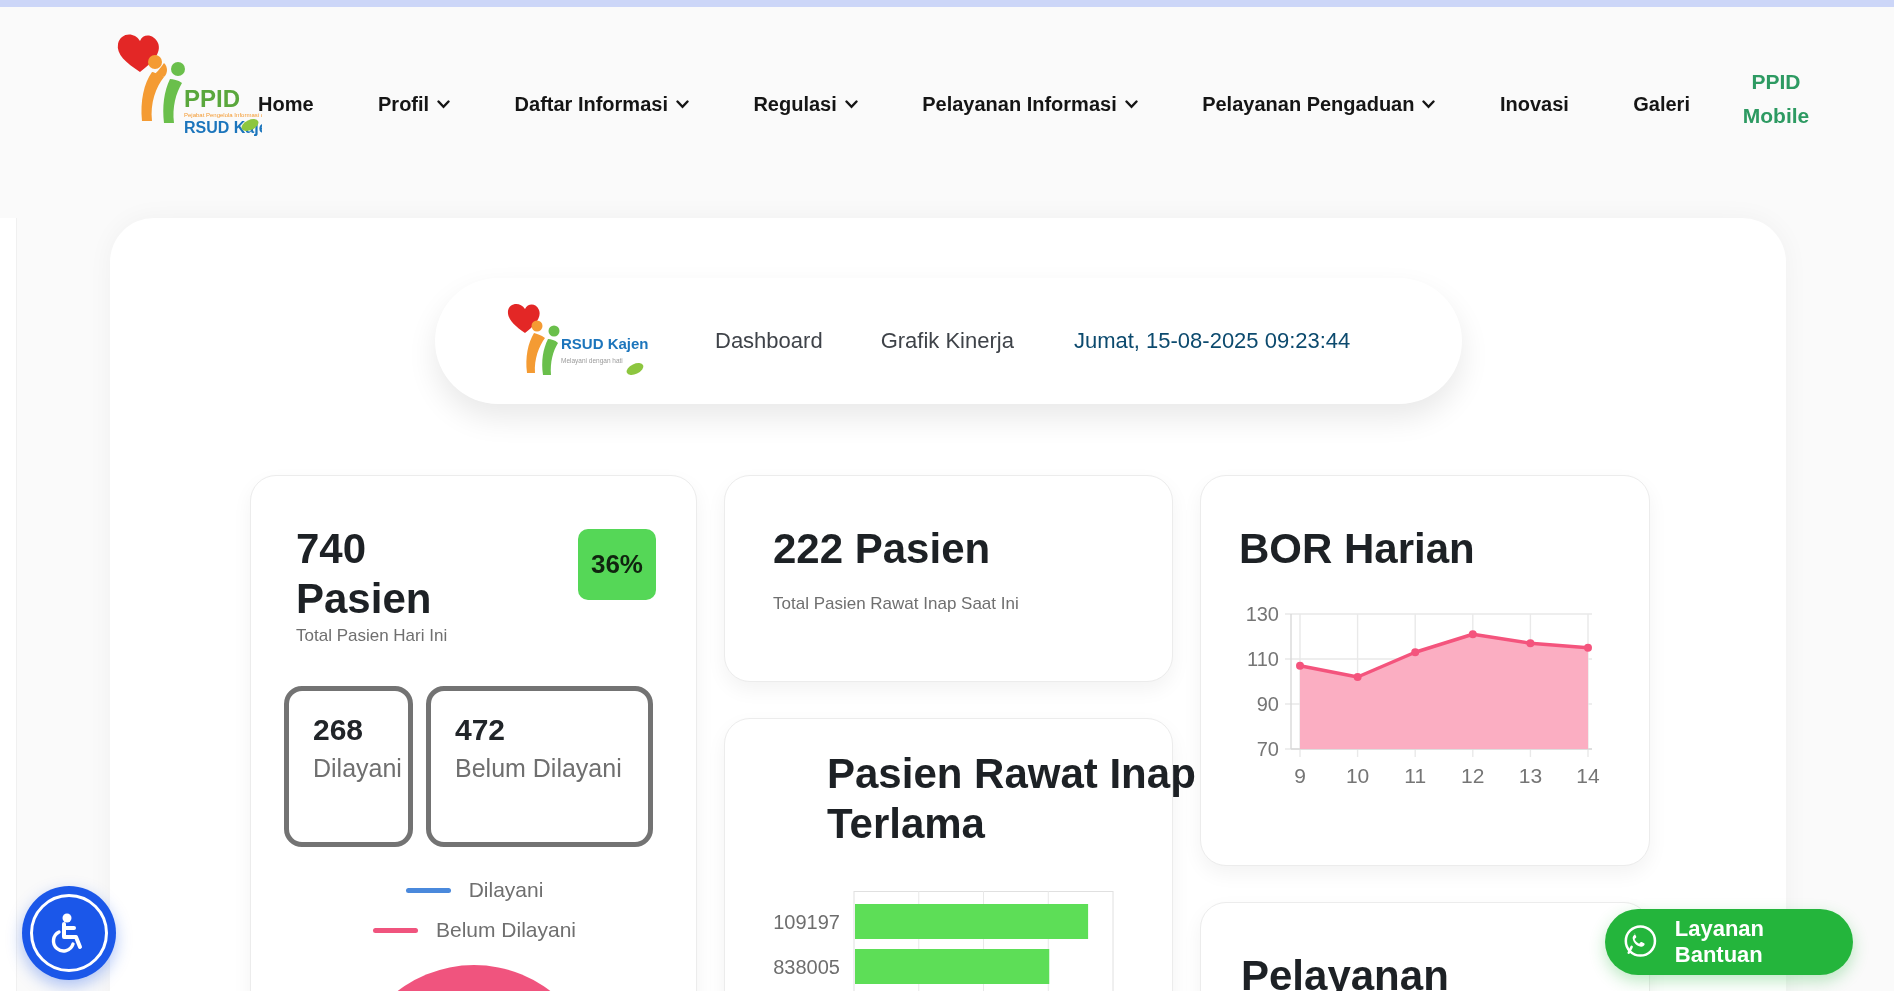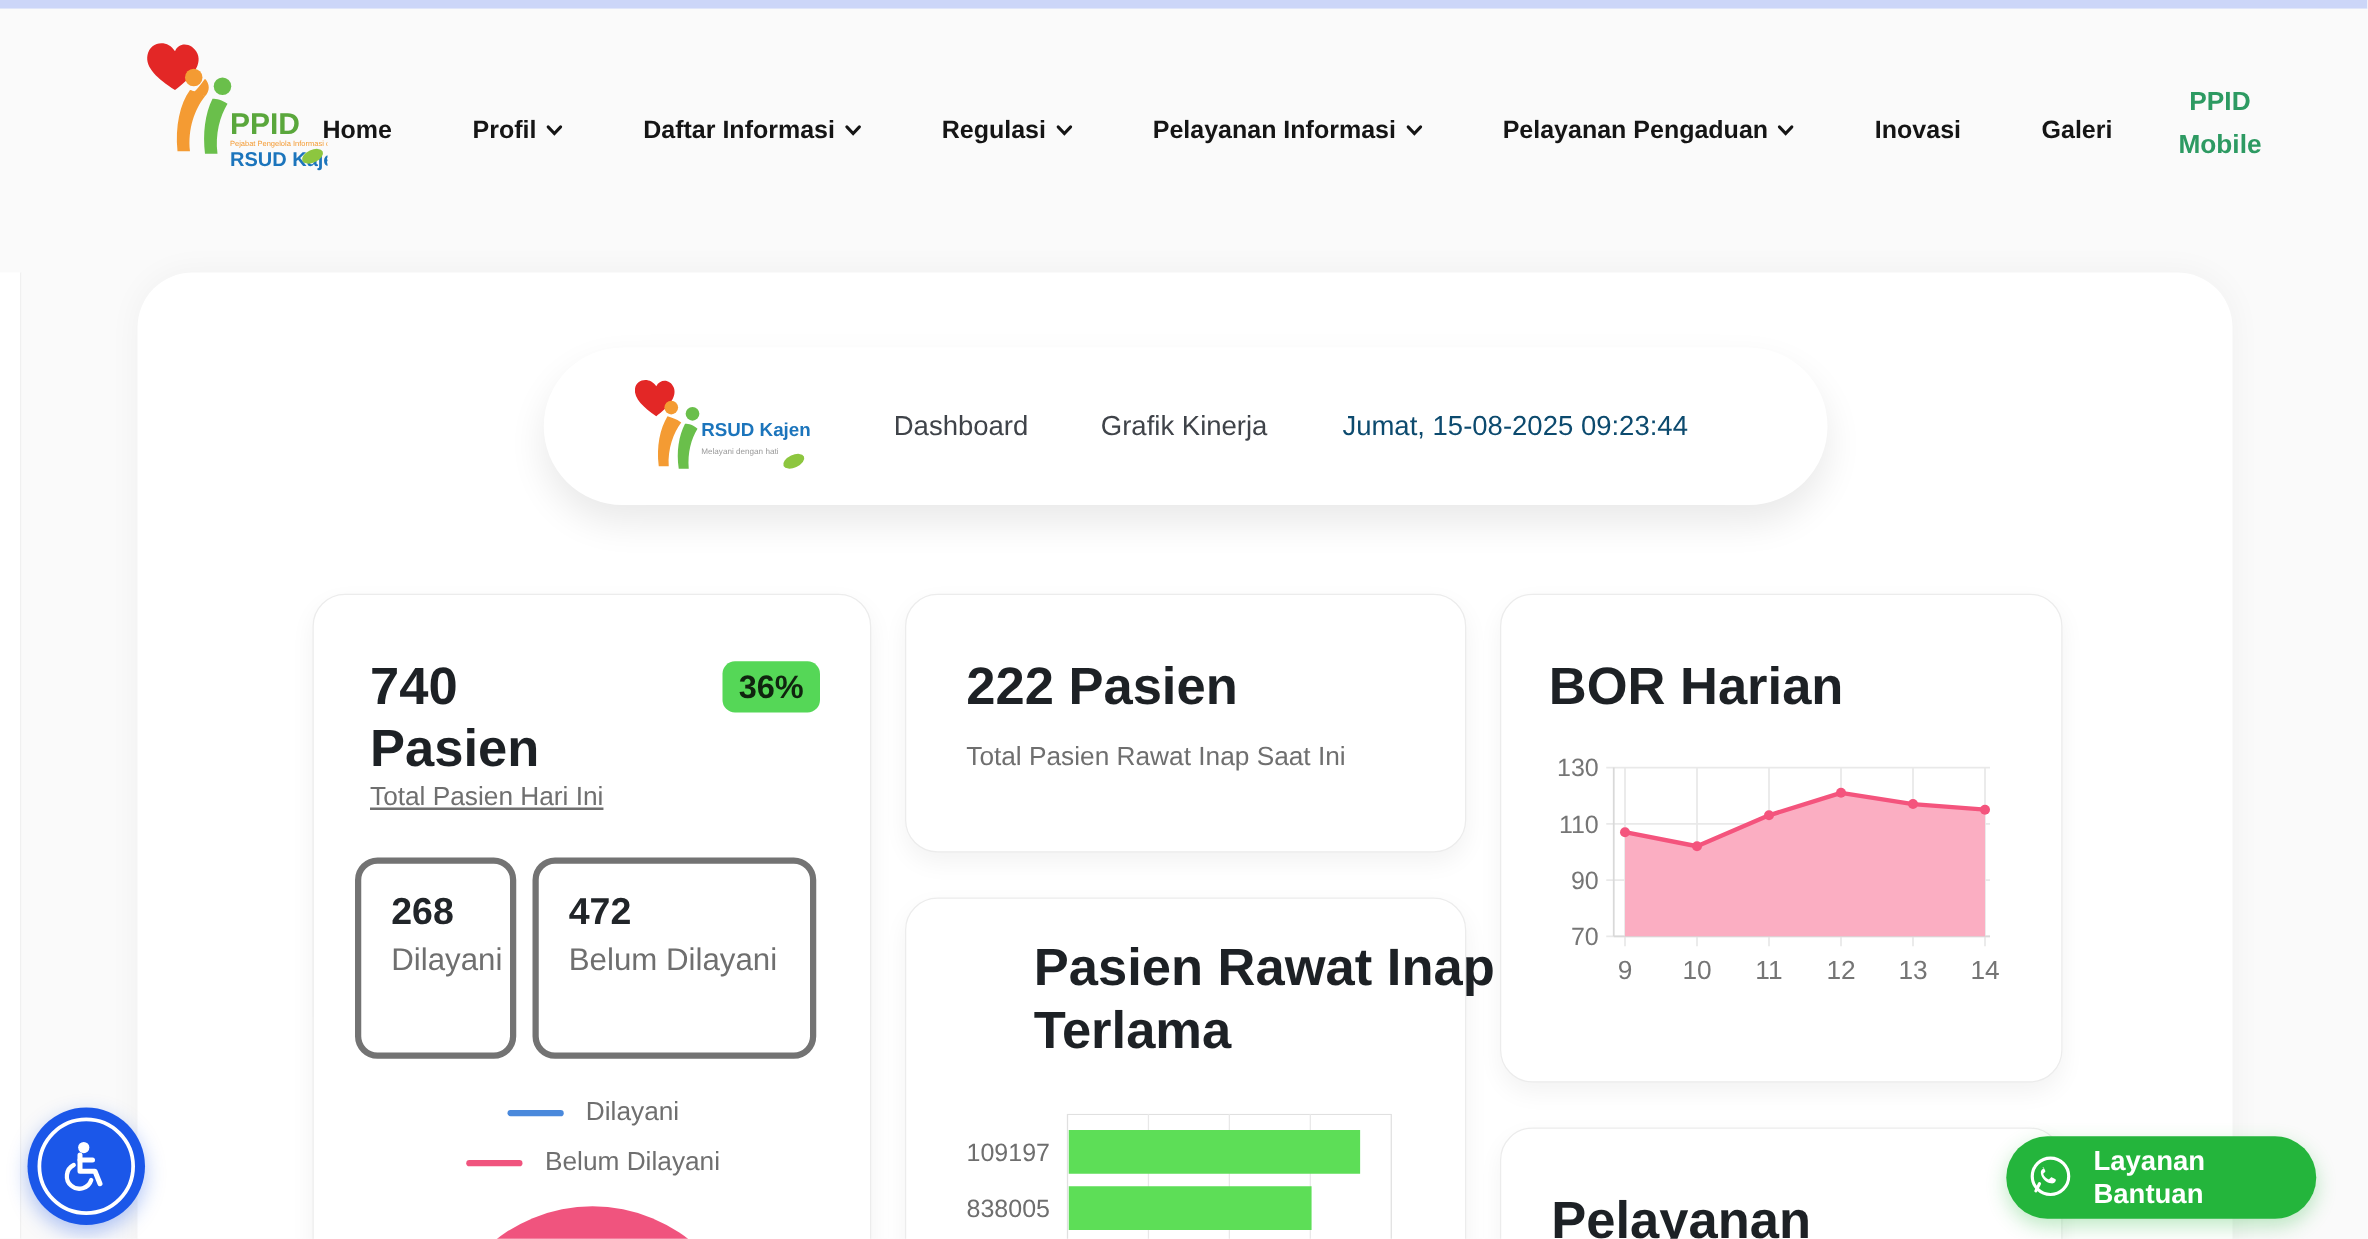--- a/index.html
+++ b/index.html
@@ -42,29 +42,29 @@
   
   .card { position:absolute; background:#fff; border:1px solid #ececec; border-radius:26px;
     box-shadow:0 8px 20px rgba(0,0,0,0.05); }
   .card-today     { left:250px;  top:475px; width:447px; height:660px; }
   .card-inpatient { left:724px;  top:475px; width:449px; height:207px; }
   .card-longest   { left:724px;  top:718px; width:449px; height:430px; }
   .card-bor       { left:1200px; top:475px; width:450px; height:391px; }
   .card-pelayanan { left:1200px; top:902px; width:450px; height:240px; }
 
   .big-title { font-size:42px; font-weight:700; color:#1d2125; line-height:1.18; }
-  .card-sub { font-size:21px; color:#6f6f6f; }
+  .card-sub { font-size:17px; color:#6f6f6f; }
 
   
   .today-head { position:absolute; left:45px; top:48px; width:360px; display:flex;
     justify-content:space-between; align-items:flex-start; }
   .today-title { width:180px; }
   .badge { background:#55d757; color:#10240f; font-size:26px; font-weight:700;
-    border-radius:10px; padding:5px 13px; margin-top:5px; }
-  .today-sub { position:absolute; left:45px; top:150px;text-decoration:underline; }
+    border-radius:10px; padding:20px 13px; margin-top:5px; }
+  .today-sub { position:absolute; left:45px; top:150px; }
   .stat-box { position:absolute; border:5px solid #737373; border-radius:18px;
     padding:22px 0 0 24px; }
   .stat-box.b1 { left:33px;  top:210px; width:129px; height:161px; }
   .stat-box.b2 { left:175px; top:210px; width:227px; height:161px; }
   .stat-val { font-size:30px; font-weight:700; color:#212529; }
   .stat-lbl { font-size:25px; color:#6f6f6f; line-height:1.25; margin-top:6px; padding-right:18px; }
   .legend { position:absolute; left:0; top:402px; width:447px; display:flex;
     flex-direction:column; align-items:center; gap:16px; }
   .legend-row { display:flex; align-items:center; gap:18px; }
   .legend-dash { width:45px; height:5px; border-radius:3px; }

